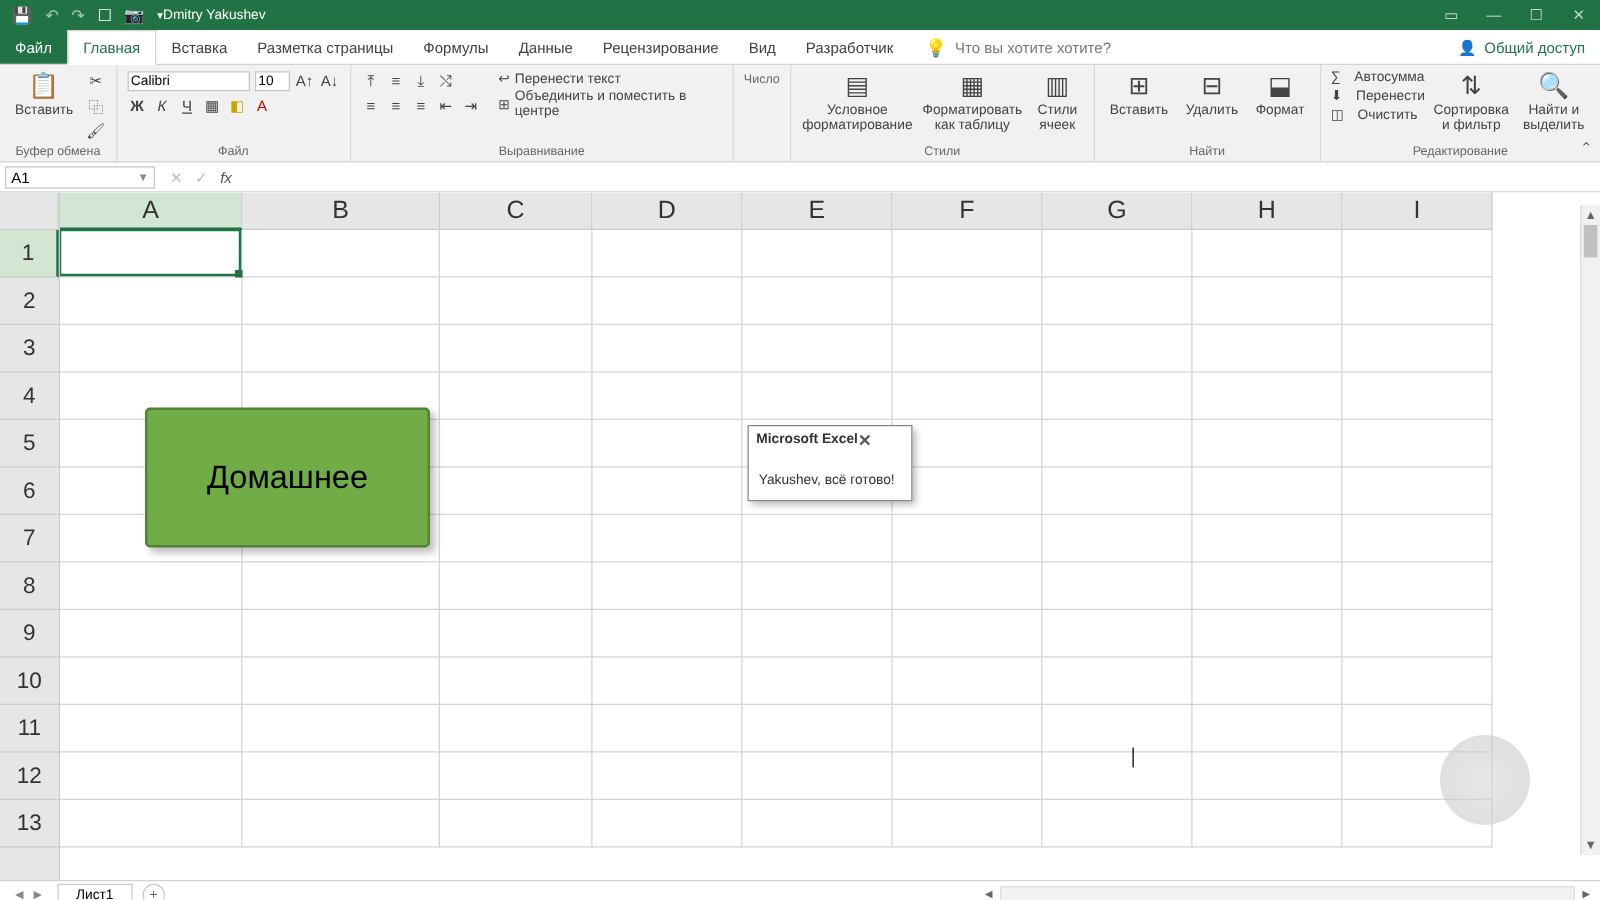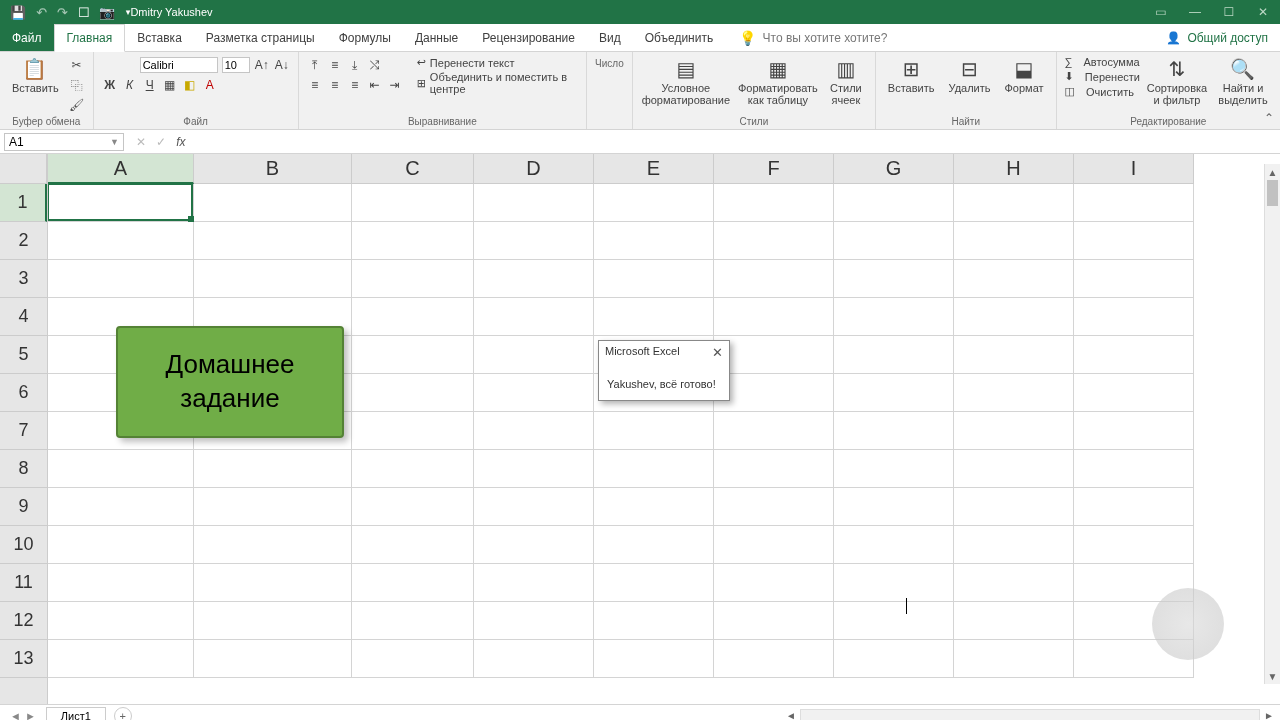--- a/index.html
+++ b/index.html
@@ -20,21 +20,21 @@
   .menubar .share { margin-left: auto; display: flex; align-items: center; gap: 6px; padding-right: 12px; color: #217346; }
   .ribbon { height: 78px; background: #f1f1f1; border-bottom: 1px solid #d4d4d4; display: flex; font-size: 11px; color: #444; position: relative; }
   .ribbon .group { border-right: 1px solid #d9d9d9; padding: 4px 8px 2px 8px; display: flex; flex-direction: column; justify-content: space-between; }
   .ribbon .group .controls { display: flex; align-items: flex-start; gap: 6px; }
   .ribbon .group .glabel { text-align: center; font-size: 10px; color: #666; padding-top: 2px; }
   .ribbon .big { display: flex; flex-direction: column; align-items: center; gap: 2px; font-size: 11px; text-align: center; line-height: 1.1; padding: 2px 4px; }
   .ribbon .big .ic { font-size: 20px; }
   .ribbon .stack { display: flex; flex-direction: column; gap: 2px; }
   .ribbon .row { display: flex; align-items: center; gap: 4px; }
   .ribbon select, .ribbon input { font-size: 11px; border: 1px solid #c5c5c5; background: #fff; padding: 1px 2px; }
-  .ribbon .fontname { width: 78px; margin-left: 38px; }
+  .ribbon .fontname { width: 98px; }
   .ribbon .fontsize { width: 28px; }
   .ribbon .btn { min-width: 16px; height: 18px; display: inline-flex; align-items: center; justify-content: center; font-size: 12px; color: #444; cursor: pointer; }
   .ribbon .collapse { position: absolute; right: 6px; bottom: 4px; font-size: 12px; color: #666; cursor: pointer;}
   .namebar { height: 24px; background: #fff; border-bottom: 1px solid #d4d4d4; display: flex; align-items: center; font-size: 12px; }
   .namebox { width: 120px; border: 1px solid #c5c5c5; margin: 0 4px; padding: 1px 4px; display:flex; justify-content:space-between; align-items:center;}
   .namebox .dd { color:#888; font-size:9px;}
   .fx-controls { display: flex; gap: 10px; padding: 0 8px; color: #bbb; }
   .fx-controls .fx { font-style: italic; color: #555; }
   .formula-input { flex: 1; border: none; padding: 2px 4px; font-size: 12px; }
   .sheet-area { position: relative; height: 550px; background: #fff; display: flex; }
@@ -46,21 +46,21 @@
   .rowhdr { height: 38px; border-bottom: 1px solid #ccc; display: flex; align-items: center; justify-content: center; font-size: 18px; color: #333; }
   .rowhdr.sel { background: #d3e5d3; border-right: 2px solid #217346;}
   .gridwrap { position: relative; flex: 1; overflow: hidden; }
   .grid { position: relative; }
   .gridrow { display: flex; height: 38px; }
   .cell { border-right: 1px solid #d4d4d4; border-bottom: 1px solid #d4d4d4; }
   .selcell { position: absolute; border: 2px solid #217346; pointer-events: none; }
   .selcell .handle { position: absolute; right: -3px; bottom: -3px; width: 6px; height: 6px; background: #217346; }
   .shape-hw { position: absolute; left: 68px; top: 172px; width: 228px; height: 112px; background: #70ad47; border: 2px solid #548235; border-radius: 4px; display: flex; align-items: center; justify-content: center; text-align: center; color: #000; font-size: 26px; line-height: 1.3; box-shadow: 4px 4px 6px rgba(0,0,0,0.25); }
   .dialog { position: absolute; left: 598px; top: 340px; width: 132px; background: #fff; border: 1px solid #888; box-shadow: 3px 3px 6px rgba(0,0,0,0.3); font-size: 11px; }
-  .dialog .dtitle { display: flex; justify-content: space-between; padding: 4px 6px; color: #333; }
+  .dialog .dtitle { display: flex; padding: 4px 6px; color: #333; font-weight: bold; }
   .dialog .dtitle .x { cursor: pointer; color:#555; font-size:13px;}
   .dialog .dbody { padding: 14px 8px 10px 8px; color: #333; }
   .dialog .dbtns { display: flex; justify-content: center; padding: 6px 8px 10px 8px; }
   .dialog .dbtns button { width: 70px; padding: 2px 0; border: 1px solid #777; box-shadow: 0 0 0 1px #222; background: #efefef; font-size: 11px; cursor: pointer; }
   .vscroll { position: absolute; right: 0; top: 164px; width: 16px; bottom: 36px; background: #f1f1f1; border-left: 1px solid #ddd; }
   .vscroll .arrow { height: 16px; display:flex; align-items:center; justify-content:center; font-size:10px; color:#666; cursor:pointer;}
   .vscroll .thumb { position:absolute; top:16px; left:2px; right:2px; height:26px; background:#c1c1c1;}
   .vscroll .arrow.bot { position:absolute; bottom:0; width:100%;}
   .tabsbar { height: 22px; background: #fff; border-top: 1px solid #d4d4d4; display: flex; align-items: center; font-size: 11px; }
   .tabsbar .navs { display:flex; gap:4px; padding:0 10px; color:#888;}
@@ -95,21 +95,21 @@
 
 <div class="menubar">
   <div class="tab file">Файл</div>
   <div class="tab active">Главная</div>
   <div class="tab">Вставка</div>
   <div class="tab">Разметка страницы</div>
   <div class="tab">Формулы</div>
   <div class="tab">Данные</div>
   <div class="tab">Рецензирование</div>
   <div class="tab">Вид</div>
-  <div class="tab">Объединить</div>
+  <div class="tab">Разработчик</div>
   <div class="tell">
     <span class="bulb">💡</span>
     <span>Что вы хотите хотите?</span>
   </div>
   <div class="share">
     <span>👤</span>
     <span>Общий доступ</span>
   </div>
 </div>
 
@@ -437,21 +437,20 @@
           <div class="cell" style="width: 120px;"></div>
           <div class="cell" style="width: 120px;"></div>
         </div>
       </div>
     <div class="selcell" id="selcell" style="left: -1px; top: 29px; width: 146px; height: 38px;">
       <div class="handle"></div>
     </div>
     <div class="shape-hw">
       <div>
         <div>Домашнее</div>
-        <div>задание</div>
       </div>
     </div>
     <div class="text-cursor"></div>
   </div>
   <div class="watermark"></div>
 </div>
 
 <div class="dialog">
   <div class="dtitle">
     <span>Microsoft Excel</span>

